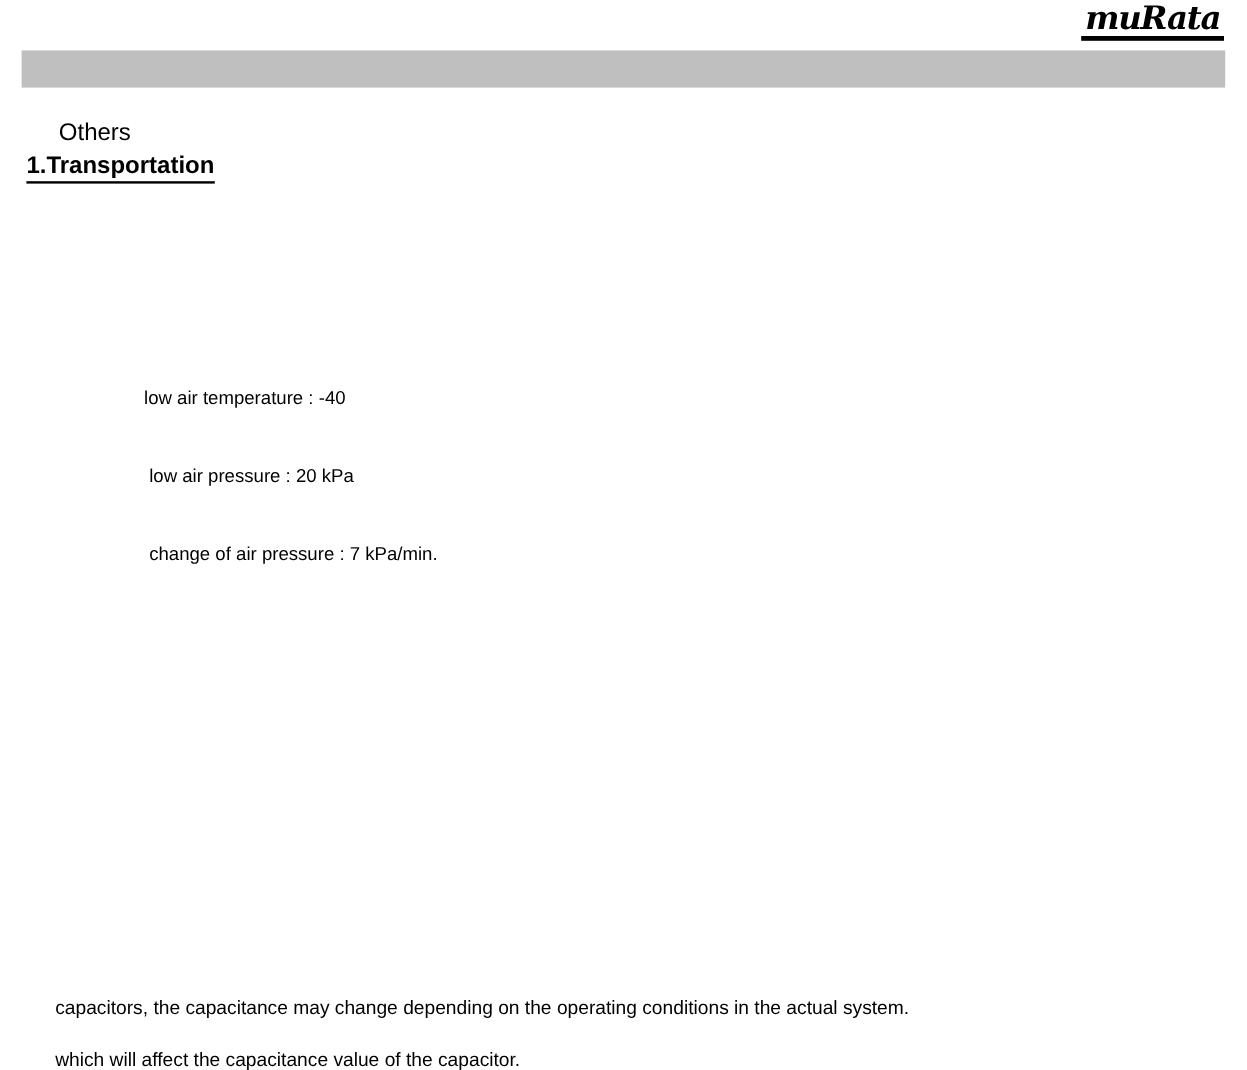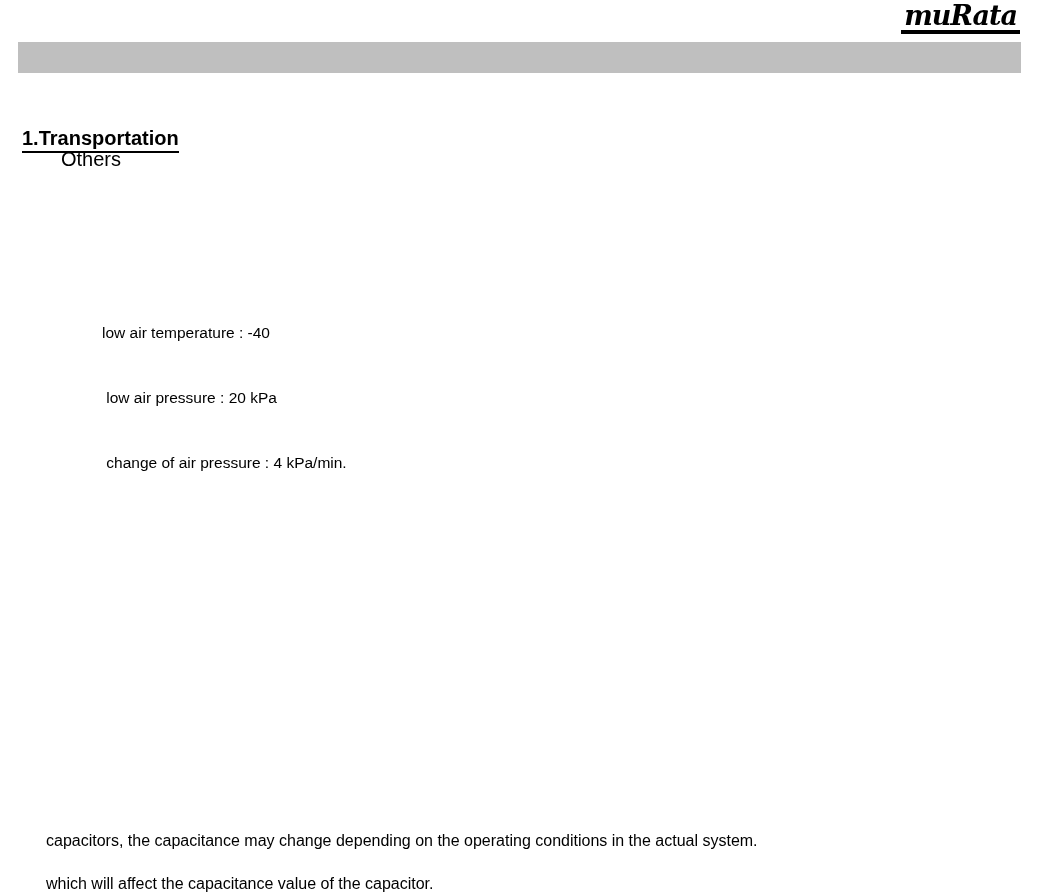--- a/index.html
+++ b/index.html
@@ -32,42 +32,41 @@
   .banner {
     position: absolute;
     left: 18px;
     top: 42px;
     width: 1003px;
     height: 31px;
     background: #bfbfbf;
   }
   .section-label {
     position: absolute;
-    left: 61px;
+    left: 49px;
     top: 100px;
     font-size: 20px;
     line-height: 1.1;
-    margin-top: 48px;
   }
   .heading {
     position: absolute;
     font-size: 20px;
     font-weight: bold;
     line-height: 1.15;
   }
   .heading > span {
     display: inline-block;
     border-bottom: 2px solid #000000;
     padding-bottom: 1px;
   }
   .heading-1 { left: 22px; top: 127px; }
   .heading-2 { left: 22px; top: 701px; }
   .conditions {
     position: absolute;
-    left: 102px;
+    left: 120px;
     top: 279px;
     font-size: 15.5px;
     line-height: 21.6px;
     white-space: pre;
   }
   .body-line {
     position: absolute;
     left: 46px;
     font-size: 16px;
     line-height: 1.2;
@@ -87,21 +86,21 @@
 
   <div class="section-label">Others</div>
 
   <div class="heading heading-1">
     <span>1.Transportation</span>
   </div>
 
   <div class="conditions">
     <div>low air temperature : -40</div>
     <div> low air pressure : 20 kPa</div>
-    <div> change of air pressure : 4 kPa/min.</div>
+    <div> change of air pressure : 7 kPa/min.</div>
   </div>
 
 
   <div class="body-line body-line-1">capacitors, the capacitance may change depending on the operating conditions in the actual system.</div>
 
   <div class="body-line body-line-2">which will affect the capacitance value of the capacitor.</div>
 
 </div>
 
 </body></html>

